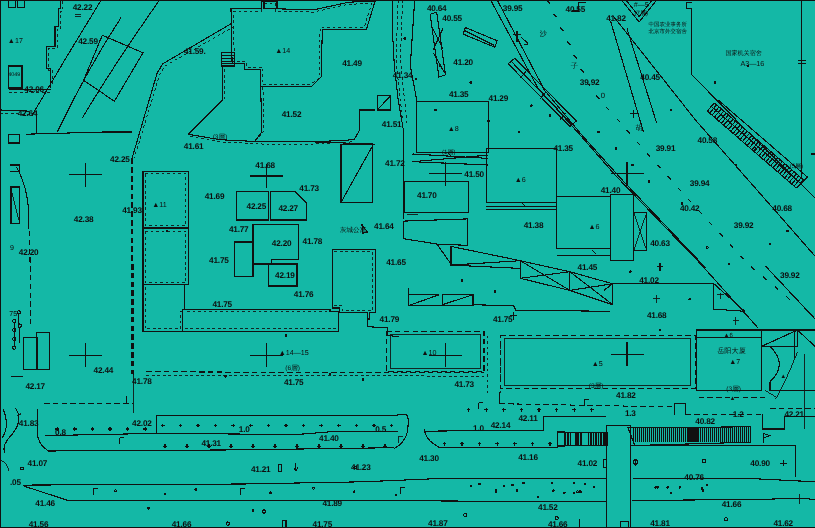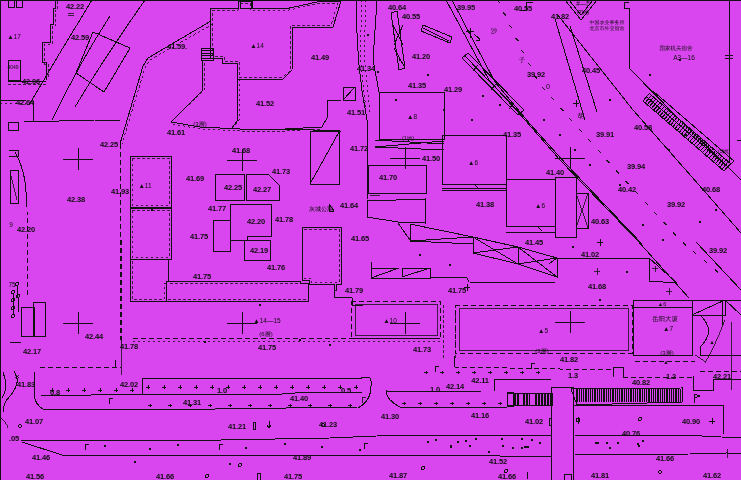--- a/index.html
+++ b/index.html
@@ -1,16 +1,16 @@
 <!DOCTYPE html>
 <html><head>
 <meta charset="utf-8">
 <style>
 html,body{margin:0;padding:0;background:#fff;}
-#wrap{width:741px;height:480px;position:relative;overflow:hidden;background:#d946ef;}
+#wrap{width:741px;height:480px;position:relative;overflow:hidden;background:#14b8a6;}
 svg{display:block;}
 text{font-family:"Liberation Sans",sans-serif;fill:#0e0e0e;}
 .lb{font-size:7.5px;font-weight:bold;letter-spacing:-0.2px;}
 path,line,polyline,polygon,rect,circle{stroke:#111;stroke-width:1;fill:none;}
 .thin{stroke-width:0.8;}
 .dash{stroke-dasharray:5 3;}
 .dash2{stroke-dasharray:2.5 2.5;stroke-width:0.8;}
 </style>
 </head>
 <body>

